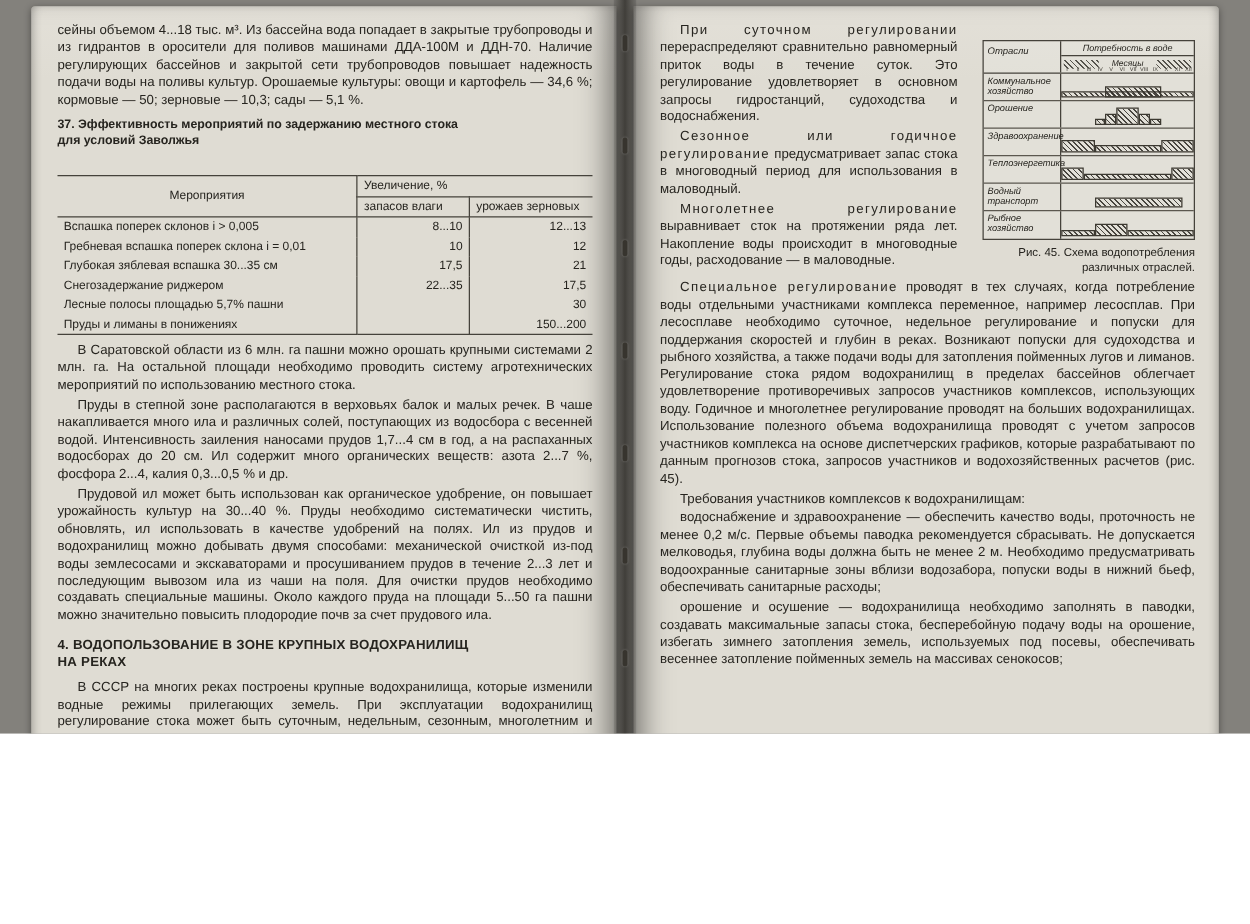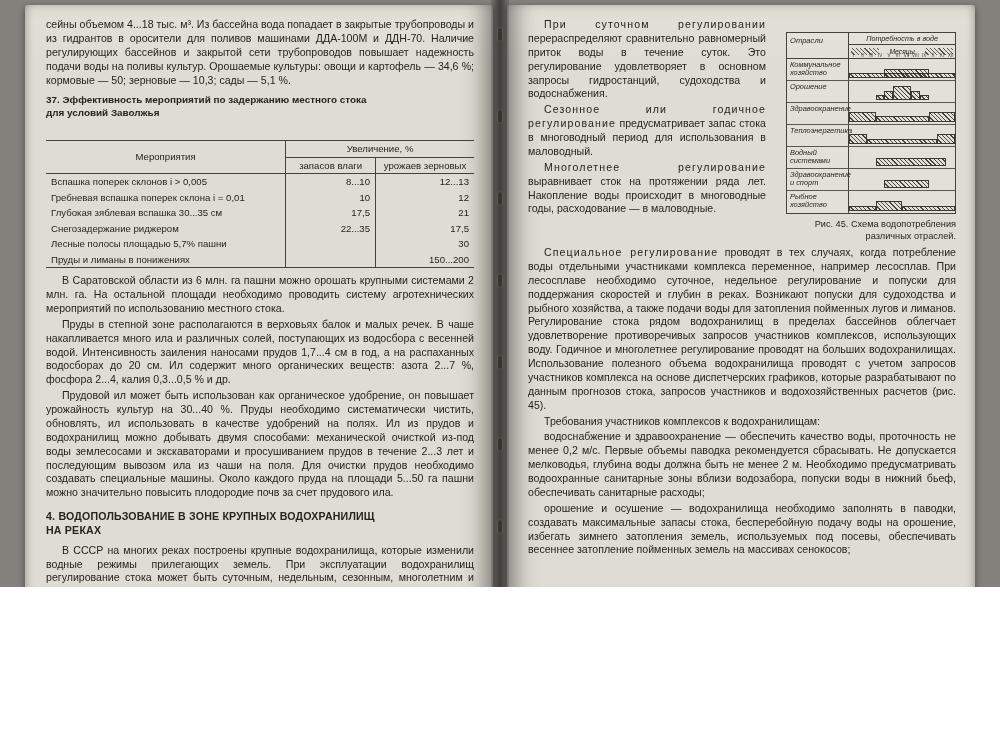--- a/index.html
+++ b/index.html
@@ -40,21 +40,21 @@
   .para{
     margin:0 0 2px 0;text-indent:16px;text-align:justify;
     font-size:10.6px;line-height:1.31;
   }
   .paras-top .para:first-child{text-indent:0;}
   .em{letter-spacing:1.1px;}
   
   .tbl-caption{font-weight:bold;font-size:9.9px;line-height:1.3;margin:7px 0 20px 0;}
   table.runoff{width:100%;border-collapse:collapse;font-size:9.6px;line-height:1.2;margin-bottom:6px;}
   table.runoff th, table.runoff td{padding:2px 5px;font-weight:normal;}
-  table.runoff thead th{text-align:center;vertical-align:middle;}
+  table.runoff thead th{text-align:left;vertical-align:middle;}
   .b-top{border-top:1px solid #45423b;}
   .b-bot{border-bottom:1px solid #45423b;}
   .b-right{border-right:1px solid #45423b;}
   table.runoff td.val{text-align:right;}
   table.runoff td.name{text-align:left;}
   
   .section-heading{
     font-weight:bold;font-size:10.6px;line-height:1.35;margin:9px 12px 6px 0;
     max-width:330px;letter-spacing:.2px;
   }
@@ -232,29 +232,23 @@
                 </div>
                 <div class="fig-row">
                   <div class="fig-label">Теплоэнергетика</div>
                   <div class="fig-chart">
                     <div class="bar" style="left: 0%; width: 16.6667%; height: 9.6px;"></div>
                     <div class="bar" style="left: 16.6667%; width: 66.6667%; height: 4.8px;"></div>
                     <div class="bar" style="left: 83.3333%; width: 16.6667%; height: 9.6px;"></div>
                   </div>
                 </div>
                 <div class="fig-row">
-                  <div class="fig-label">Водный системами</div>
+                  <div class="fig-label">Водный транспорт</div>
                   <div class="fig-chart">
                     <div class="bar" style="left: 25%; width: 66.6667%; height: 8px;"></div>
-                  </div>
-                </div>
-                <div class="fig-row">
-                  <div class="fig-label">Здравоохранение и спорт</div>
-                  <div class="fig-chart">
-                    <div class="bar" style="left: 33.3333%; width: 41.6667%; height: 8px;"></div>
                   </div>
                 </div>
                 <div class="fig-row">
                   <div class="fig-label">Рыбное хозяйство</div>
                   <div class="fig-chart">
                     <div class="bar" style="left: 0%; width: 25%; height: 4.8px;"></div>
                     <div class="bar" style="left: 25%; width: 25%; height: 9.6px;"></div>
                     <div class="bar" style="left: 50%; width: 50%; height: 4.8px;"></div>
                   </div>
                 </div>

